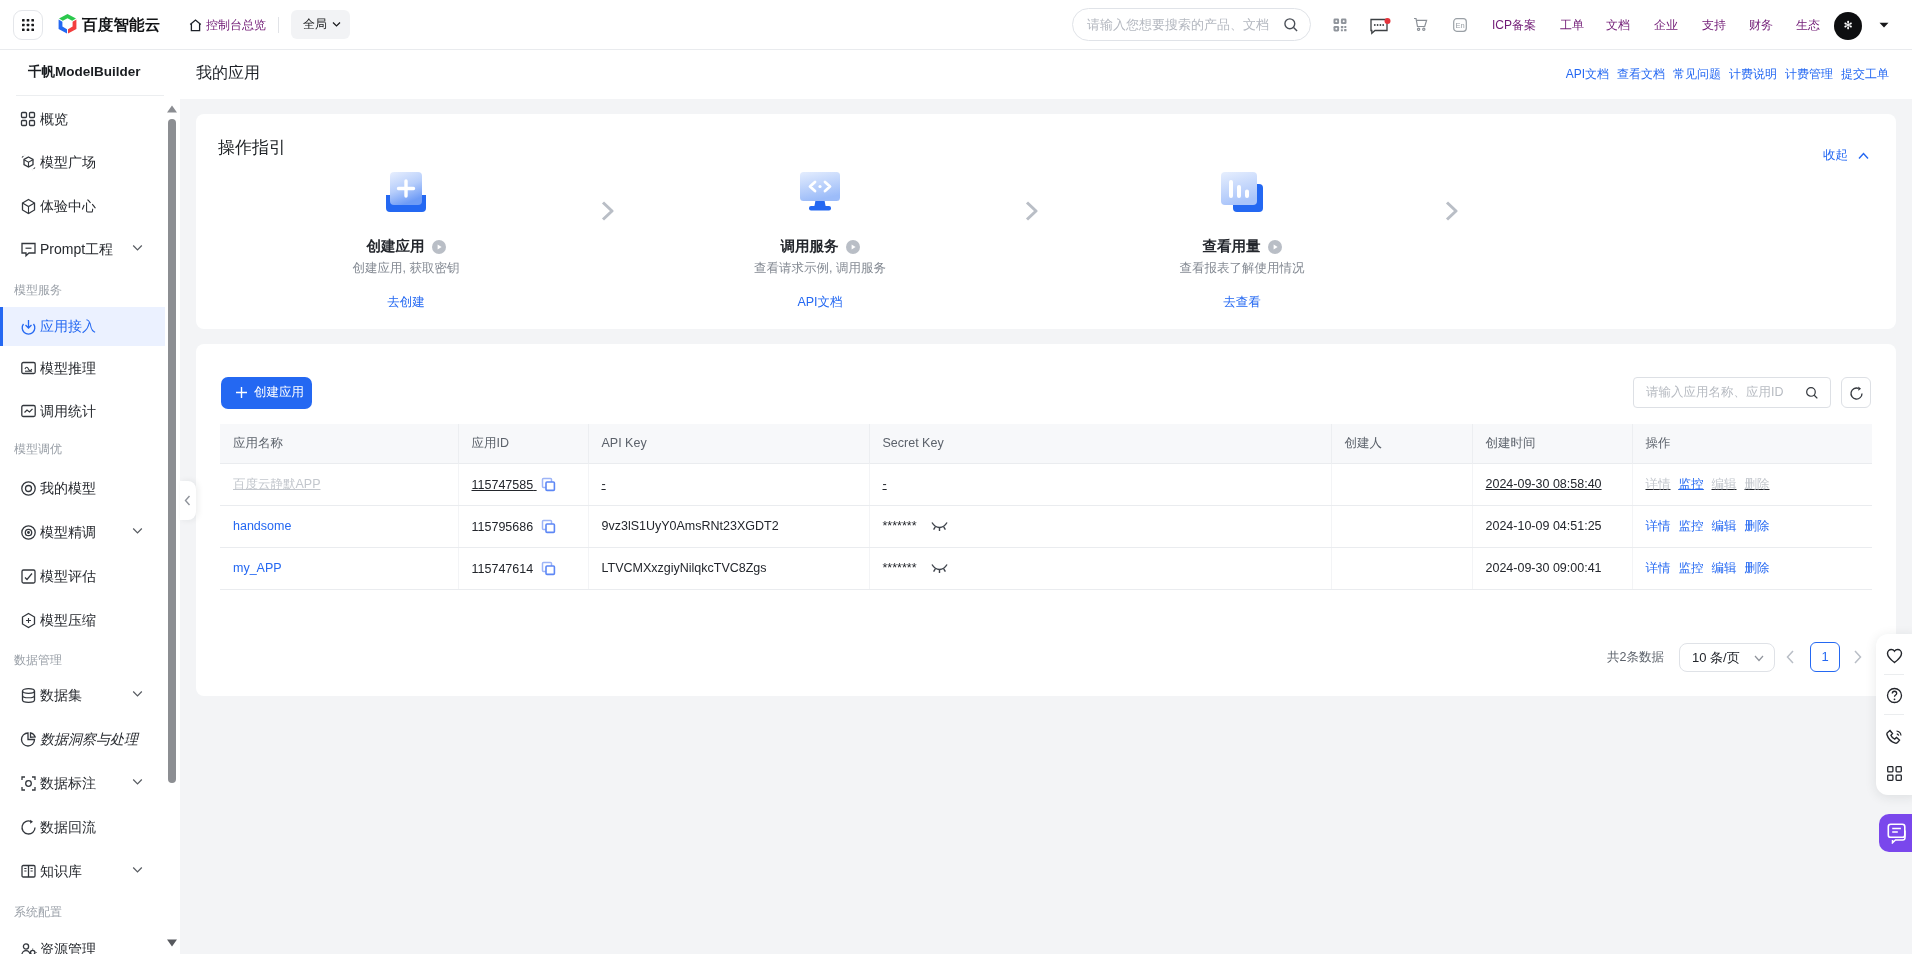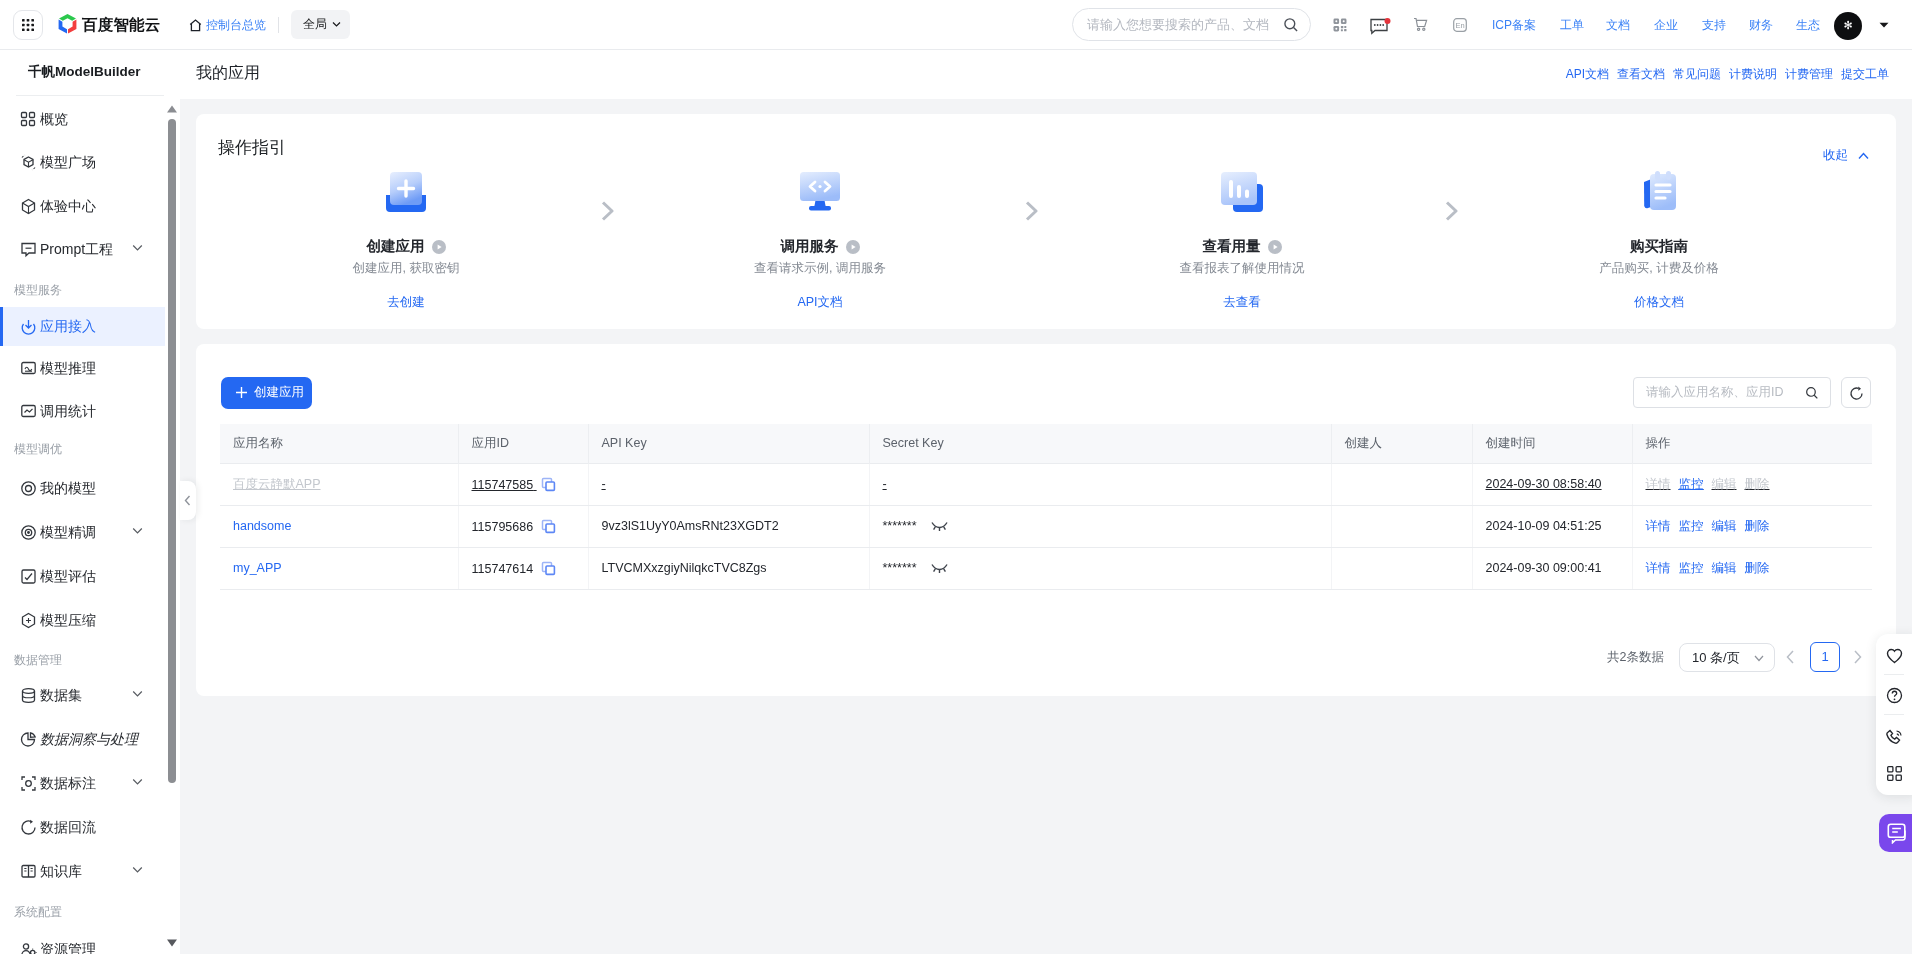--- a/index.html
+++ b/index.html
@@ -2,21 +2,21 @@
 <html><head>
 <meta charset="utf-8">
 <style>
 * { margin:0; padding:0; box-sizing:border-box; }
 html,body { width:1912px; height:954px; overflow:hidden; }
 body { font-family:"Liberation Sans",sans-serif; background:#f3f4f6; position:relative; color:#1f2329; }
 .abs { position:absolute; }
 svg { display:block; }
 
 #topbar { position:absolute; left:0; top:0; width:1912px; height:50px; background:#fff; border-bottom:1px solid #e9ebee; z-index:30; }
-.tb-txt { position:absolute; top:0; height:50px; line-height:50px; font-size:12px; color:#3b82f6; }
+.tb-txt { position:absolute; top:0; height:50px; line-height:50px; font-size:12px; color:#701a75; }
 
 #sidebar { position:absolute; left:0; top:50px; width:180px; height:904px; background:#fff; z-index:20; }
 .sb-item { position:absolute; left:0; width:165px; height:38px; line-height:38px; font-size:14px; color:#26292e; }
 .sb-item .ic { position:absolute; left:20px; top:11px; }
 .sb-item .tx { position:absolute; left:40px; }
 .sb-label { position:absolute; left:14px; font-size:12px; line-height:17px; color:#9aa0a8; }
 .sb-chev { position:absolute; left:132px; top:14px; }
 .sel { background:#ebf1ff; border-left:3px solid #2468f2; height:39px !important; }
 .sel .tx { color:#2468f2; left:37px; }
 .sel .ic { left:17px; }
@@ -409,40 +409,20 @@
 <rect x="2" y="2" width="36" height="33" rx="4" fill="url(#g3)"></rect>
 <path d="M12 12 v14 M20 17 v9 M28 21.5 v4.5" stroke="#fff" stroke-width="4" stroke-linecap="round"></path>
 </svg>
       </div>
     <div class="t1">查看用量<svg style="display:inline-block;vertical-align:-2.5px;margin-left:7px" width="14" height="14" viewBox="0 0 14 14">
           <circle cx="7" cy="7" r="7" fill="#b9bec6"></circle>
           <path d="M5.6 4.4 L9.6 7 L5.6 9.6 Z" fill="#fff"></path>
         </svg></div>
     <div class="t2">查看报表了解使用情况</div>
     <div class="t3">去查看</div>
-  </div>
-  <div class="step" style="left:1333px;">
-    <div class="icon">
-        <svg width="46" height="46" viewBox="0 0 46 46" style="margin:0 auto">
-<defs>
-            <linearGradient id="g4" x1="0" y1="0" x2="0.3" y2="1">
-              <stop offset="0" stop-color="#dfeafe"></stop>
-              <stop offset="1" stop-color="#9dbdf9"></stop>
-            </linearGradient>
-          </defs>
-<path d="M8 12 l10 -4 l6 26 l-12 4 a 3 3 0 0 1 -3.8 -2 Z" fill="#2468f2"></path>
-<rect x="14" y="4" width="26" height="36" rx="4" fill="url(#g4)"></rect>
-<rect x="19" y="1" width="5" height="9" rx="2.5" fill="#cfdefc"></rect>
-          <rect x="30" y="1" width="5" height="9" rx="2.5" fill="#cfdefc"></rect>
-<path d="M20 15 h14 M20 21.5 h14 M20 28 h9" stroke="#fff" stroke-width="3.2" stroke-linecap="round"></path>
-</svg>
-      </div>
-    <div class="t1">购买指南</div>
-    <div class="t2">产品购买, 计费及价格</div>
-    <div class="t3">价格文档</div>
   </div>
   <svg class="steparrow" style="left:405px" width="13" height="20" viewBox="0 0 13 20">
       <path d="M2 1.5 L11 10 L2 18.5" fill="none" stroke="#b9bec6" stroke-width="3" stroke-linejoin="round"></path>
     </svg>
   <svg class="steparrow" style="left:829px" width="13" height="20" viewBox="0 0 13 20">
       <path d="M2 1.5 L11 10 L2 18.5" fill="none" stroke="#b9bec6" stroke-width="3" stroke-linejoin="round"></path>
     </svg>
   <svg class="steparrow" style="left:1249px" width="13" height="20" viewBox="0 0 13 20">
       <path d="M2 1.5 L11 10 L2 18.5" fill="none" stroke="#b9bec6" stroke-width="3" stroke-linejoin="round"></path>
     </svg>

